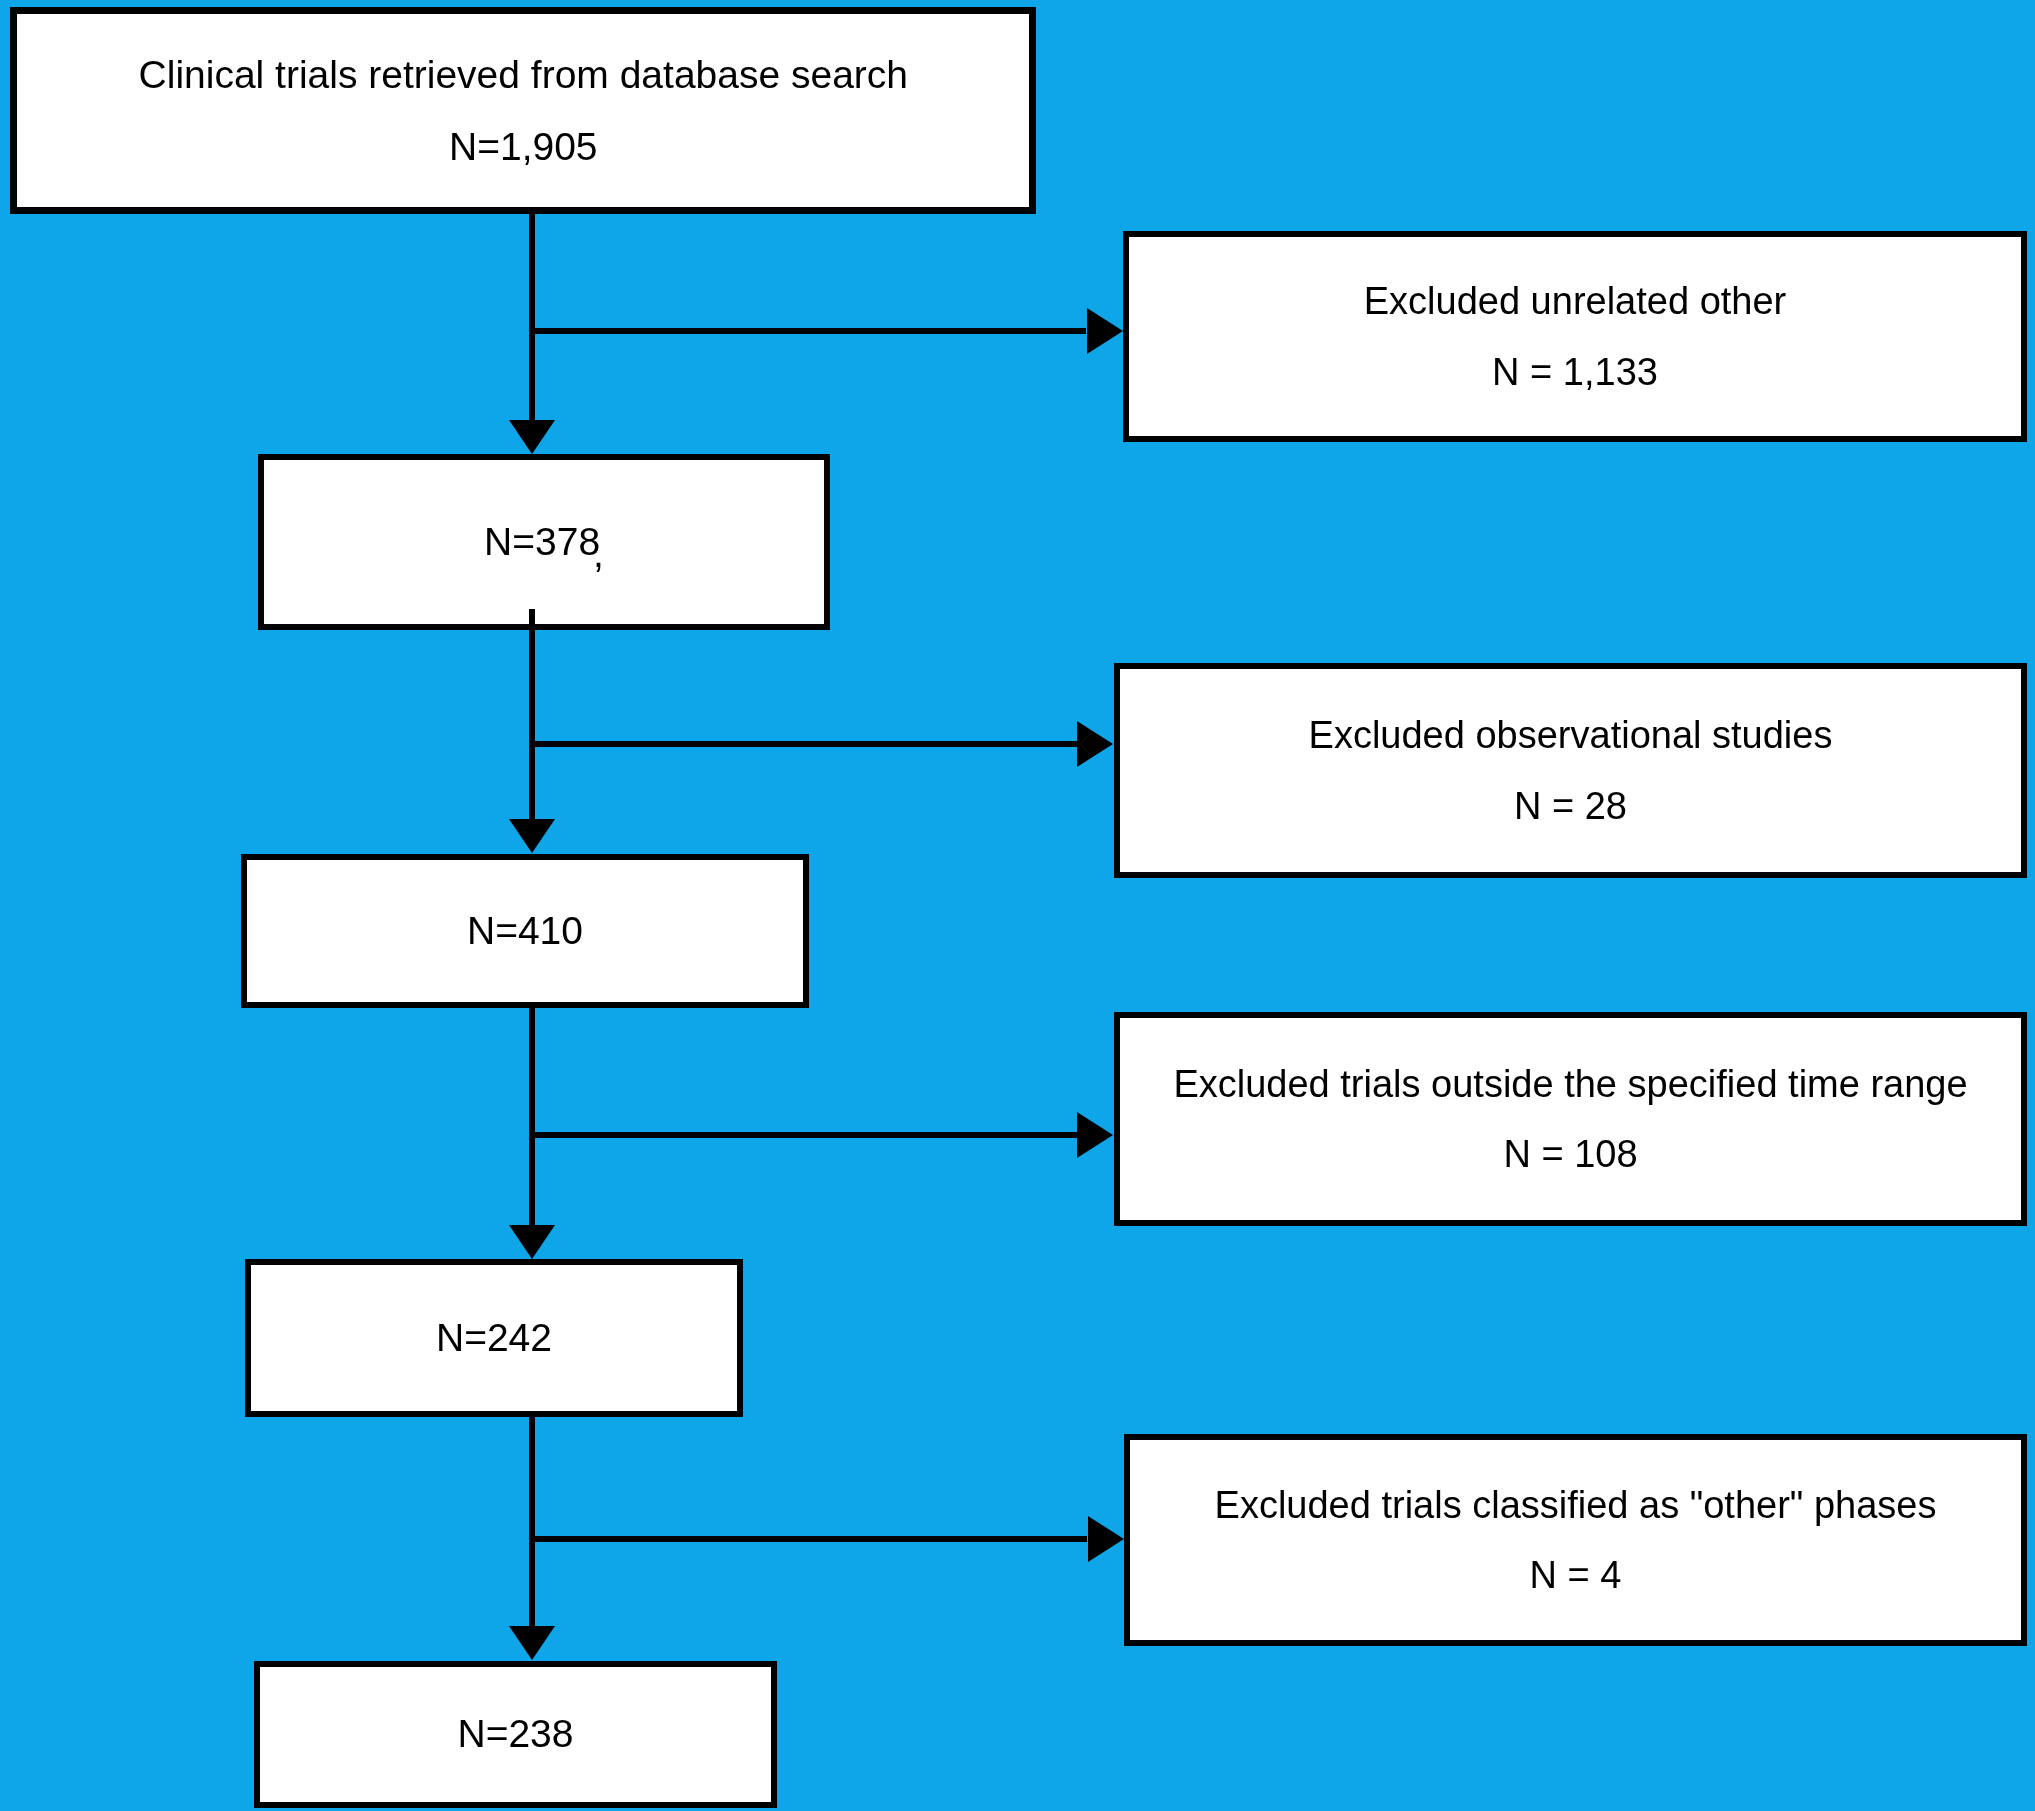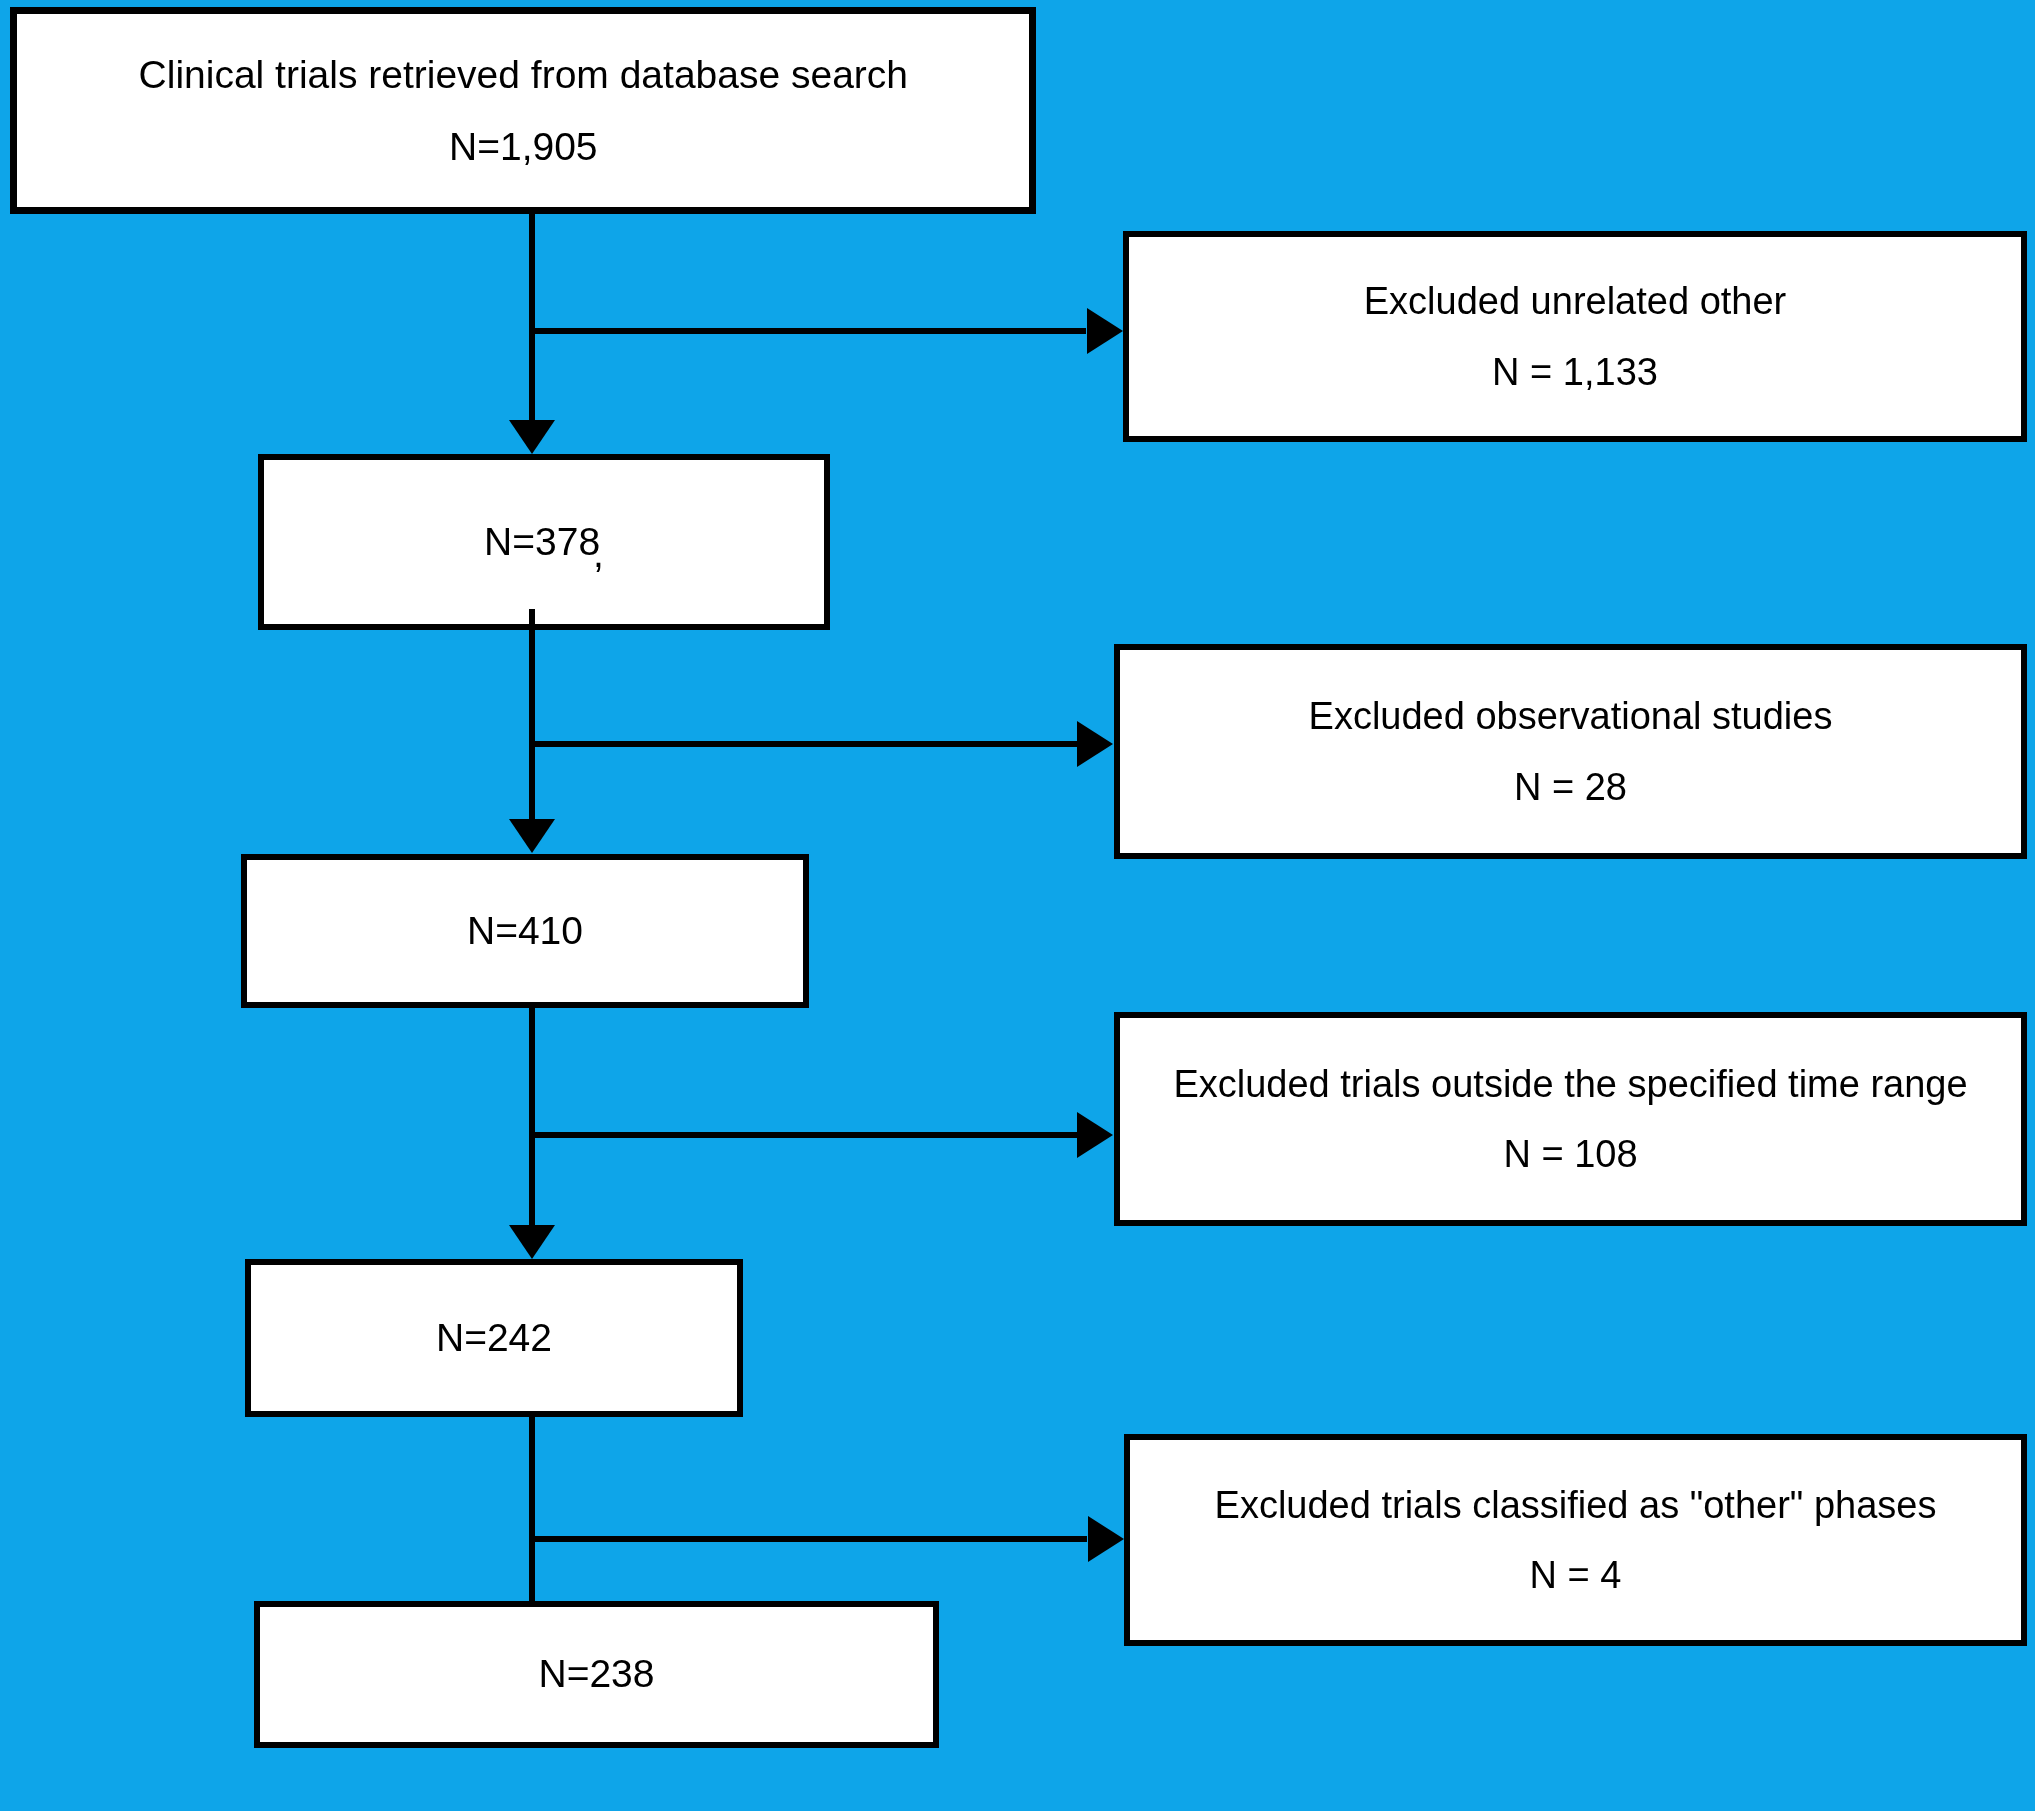--- a/index.html
+++ b/index.html
@@ -48,25 +48,25 @@
     border-top: 23px solid transparent;
     border-bottom: 23px solid transparent;
     border-left: 36px solid #000000;
   }
 
   
   #bx-start { left: 10.3px;  top: 7.2px;   width: 1026px; height: 207px; border-width: 7.8px; }
   #bx-n378  { left: 258px; top: 454px;  width: 572px; height: 176px; }
   #bx-n350  { left: 241px; top: 854px; width: 568px; height: 154px; }
   #bx-n242  { left: 245px; top: 1259px; width: 498px; height: 158px; }
-  #bx-n238  { left: 254px; top: 1601px; width: 685px; height: 147px; }
+  #bx-n238  { left: 254px; top: 1661px; width: 523px; height: 147px; }
 
   
   #bx-ex1 { left: 1123px; top: 231px;  width: 904px; height: 211px; }
-  #bx-ex2 { left: 1114px; top: 644px; width: 913px; height: 215px; }
+  #bx-ex2 { left: 1114px; top: 663px; width: 913px; height: 215px; }
   #bx-ex3 { left: 1114px; top: 1012px; width: 913px; height: 214px; }
   #bx-ex4 { left: 1124px; top: 1434px; width: 903px; height: 212px; }
 
   
   #v1 { left: 529px; top: 214px;  width: 6.2px; height: 208px; }
   #v1h { left: 509px; top: 420px; }
   #v2 { left: 529px; top: 609px; width: 6.2px; height: 210px; }
   #v2h { left: 509px; top: 819px; }
   #v3 { left: 529px; top: 1006px; width: 6.2px; height: 219px; }
   #v3h { left: 509px; top: 1225px; }

